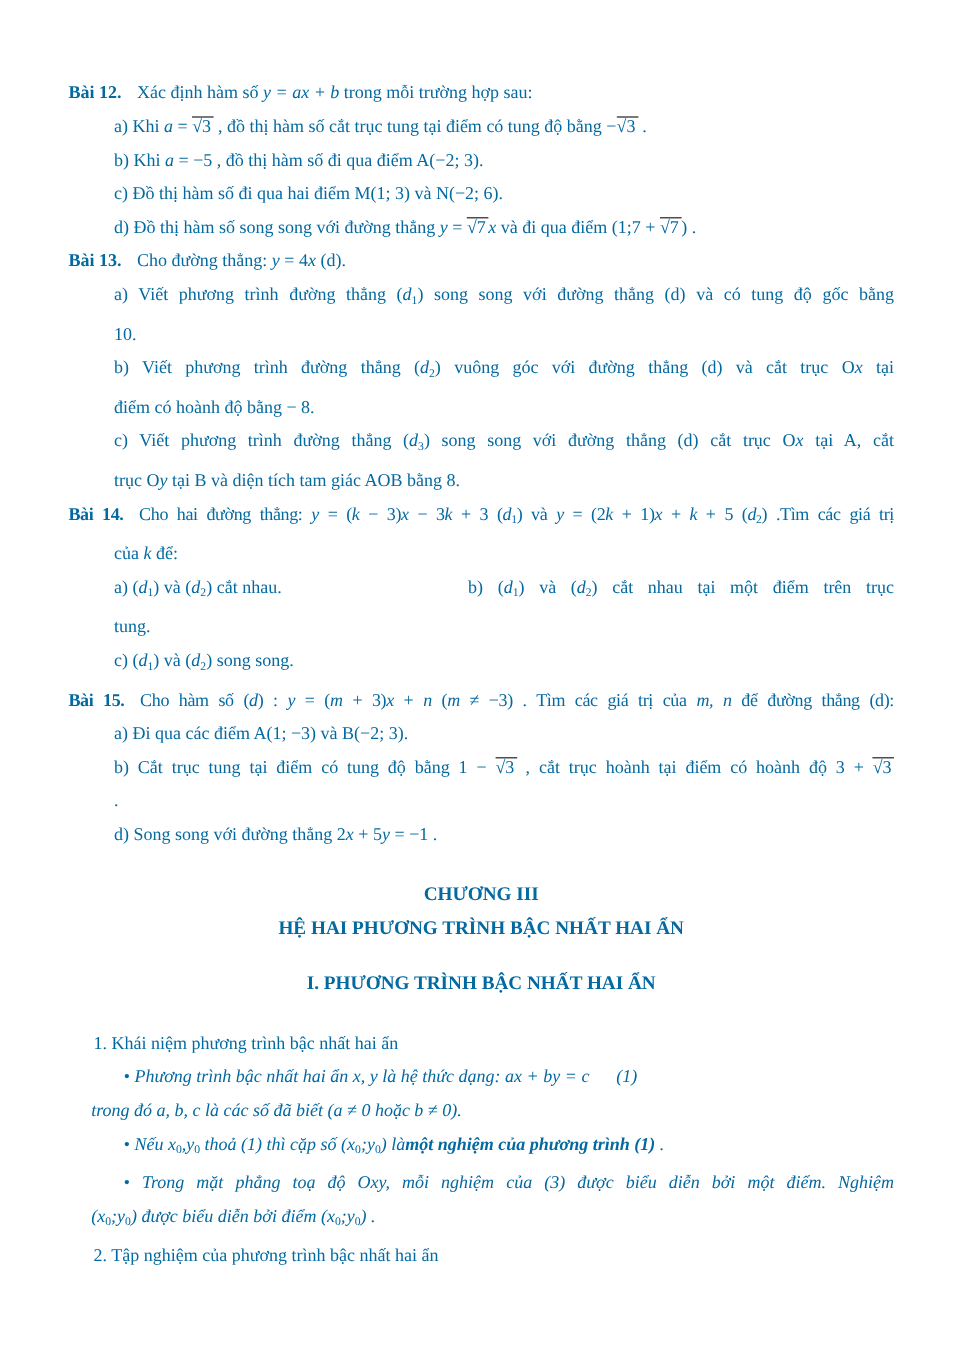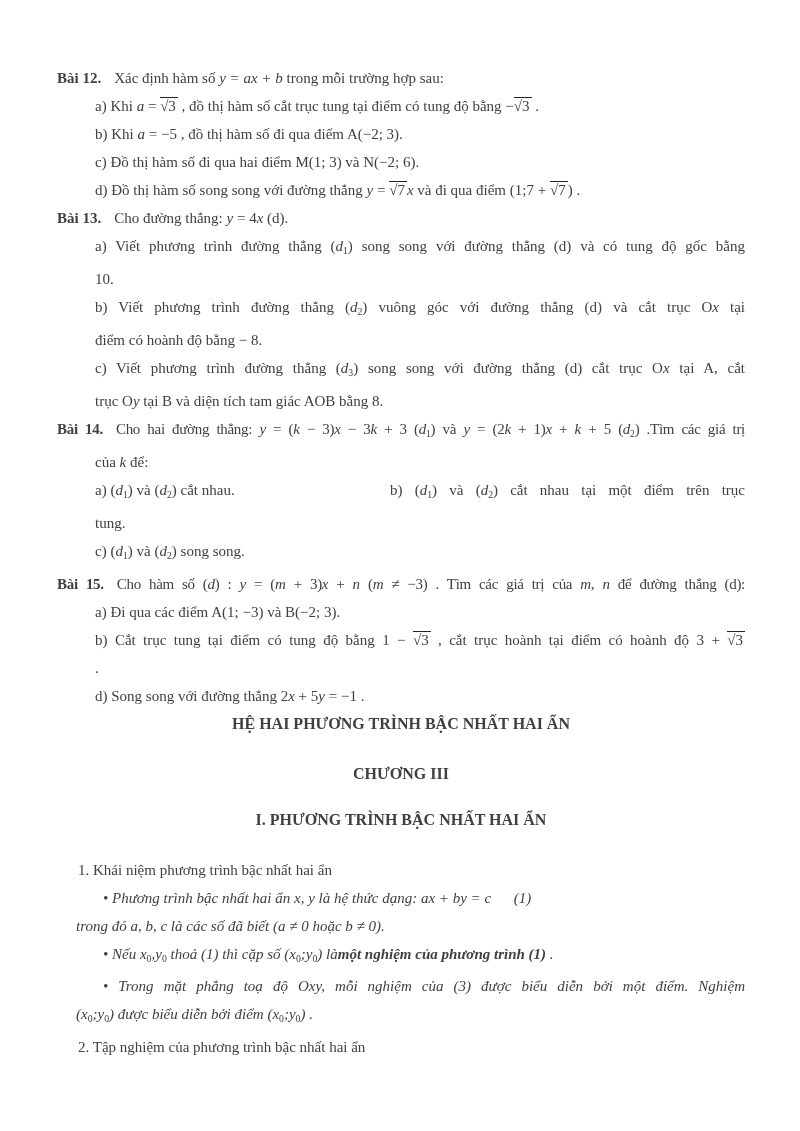--- a/index.html
+++ b/index.html
@@ -1,20 +1,20 @@
 <!DOCTYPE html>
 <html lang="vi"><head>
 <meta charset="utf-8">
 <style>
   html,body{margin:0;padding:0;background:#ffffff;}
   .page{
     position:relative;width:800px;height:1131px;box-sizing:border-box;
     background:#ffffff;padding:64px 55px 0 57px;
     font-family:"Liberation Serif","DejaVu Serif",serif;
-    font-size:15px;color:#404040;overflow:hidden;
+    font-size:15px;color:#0369a1;overflow:hidden;
   }
   .line{line-height:28px;}
   .phead{padding-left:38px;text-indent:-38px;}
   .plabel{font-weight:bold;margin-right:13px;}
   .part{margin-left:38px;}
   .fj{text-align:justify;text-align-last:justify;}
   .tight{letter-spacing:-0.3px;word-spacing:-1.5px;}
   .seg-i{font-style:italic;}
   .seg-bi{font-weight:bold;font-style:italic;}
   .seg-sub{font-size:0.65em;vertical-align:-0.3em;font-style:normal;}
@@ -74,22 +74,22 @@
     <div class="line phead fj tight">
       <span class="plabel">Bài 15.</span><span><span class="seg">Cho hàm số (</span><span class="seg seg-i">d</span><span class="seg">) : </span><span class="seg seg-i">y</span><span class="seg"> = (</span><span class="seg seg-i">m</span><span class="seg"> + 3)</span><span class="seg seg-i">x</span><span class="seg"> + </span><span class="seg seg-i">n</span><span class="seg"> (</span><span class="seg seg-i">m</span><span class="seg"> ≠ −3) . Tìm các giá trị của </span><span class="seg seg-i">m, n</span><span class="seg"> để đường thẳng (d):</span></span>
     </div>
     <div class="line part"><span class="seg">a) Đi qua các điểm A(1; −3) và B(−2; 3).</span></div>
     <div class="line part fj"><span class="seg">b) Cắt trục tung tại điểm có tung độ bằng 1 − </span><span class="seg seg-sqrt">3</span><span class="seg"> , cắt trục hoành tại điểm có hoành độ 3 + </span><span class="seg seg-sqrt">3</span></div>
     <div class="line part"><span class="seg">.</span></div>
     <div class="line part"><span class="seg">d) Song song với đường thẳng 2</span><span class="seg seg-i">x</span><span class="seg"> + 5</span><span class="seg seg-i">y</span><span class="seg"> = −1 .</span></div>
   </section>
 
   <section>
+    <div class="line center gap-chapter">CHƯƠNG III</div>
     <div class="line center">HỆ HAI PHƯƠNG TRÌNH BẬC NHẤT HAI ẨN</div>
-    <div class="line center gap-chapter">CHƯƠNG III</div>
     <div class="line center gap-section">I. PHƯƠNG TRÌNH BẬC NHẤT HAI ẨN</div>
   </section>
 
   <section>
     <div class="line h-num gap-theory">1. Khái niệm phương trình bậc nhất hai ẩn</div>
     <div class="line bullet"><span class="seg seg-i">• Phương trình bậc nhất hai ẩn x, y là hệ thức dạng: </span><span class="seg seg-i">ax + by = c</span><span class="seg seg-i">&nbsp;&nbsp;&nbsp;&nbsp;&nbsp;&nbsp;(1)</span></div>
     <div class="line bullet-cont"><span class="seg seg-i">trong đó a, b, c là các số đã biết (a ≠ 0 hoặc b ≠ 0).</span></div>
     <div class="line bullet"><span class="seg seg-i">• Nếu </span><span class="seg seg-i">x</span><span class="seg seg-sub">0</span><span class="seg seg-i">,y</span><span class="seg seg-sub">0</span><span class="seg seg-i"> thoả (1) thì cặp số (</span><span class="seg seg-i">x</span><span class="seg seg-sub">0</span><span class="seg seg-i">;y</span><span class="seg seg-sub">0</span><span class="seg seg-i">) là</span><span class="seg seg-bi">một nghiệm của phương trình (1)</span><span class="seg seg-i"> .</span></div>
     <div class="line bullet fj"><span class="seg seg-i">• Trong mặt phẳng toạ độ Oxy, mỗi nghiệm của (3) được biểu diễn bởi một điểm. Nghiệm</span></div>
     <div class="line bullet-cont"><span class="seg seg-i">(</span><span class="seg seg-i">x</span><span class="seg seg-sub">0</span><span class="seg seg-i">;y</span><span class="seg seg-sub">0</span><span class="seg seg-i">) được biểu diễn bởi điểm (</span><span class="seg seg-i">x</span><span class="seg seg-sub">0</span><span class="seg seg-i">;y</span><span class="seg seg-sub">0</span><span class="seg seg-i">) .</span></div>

